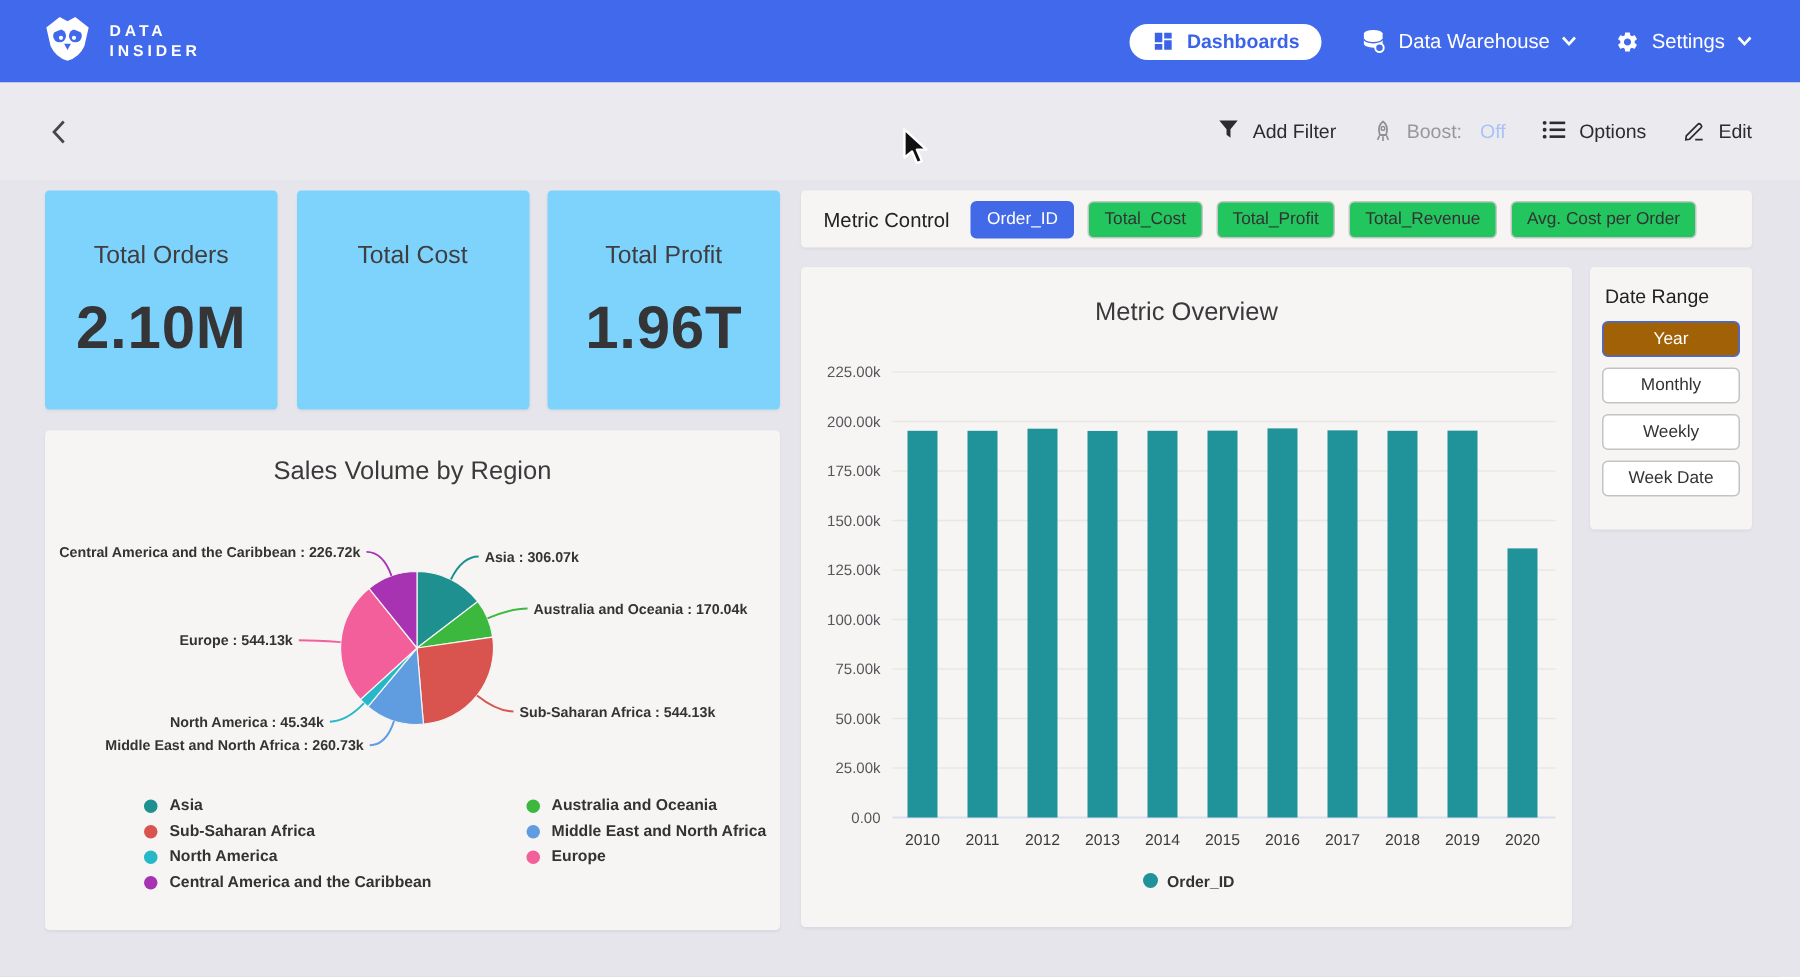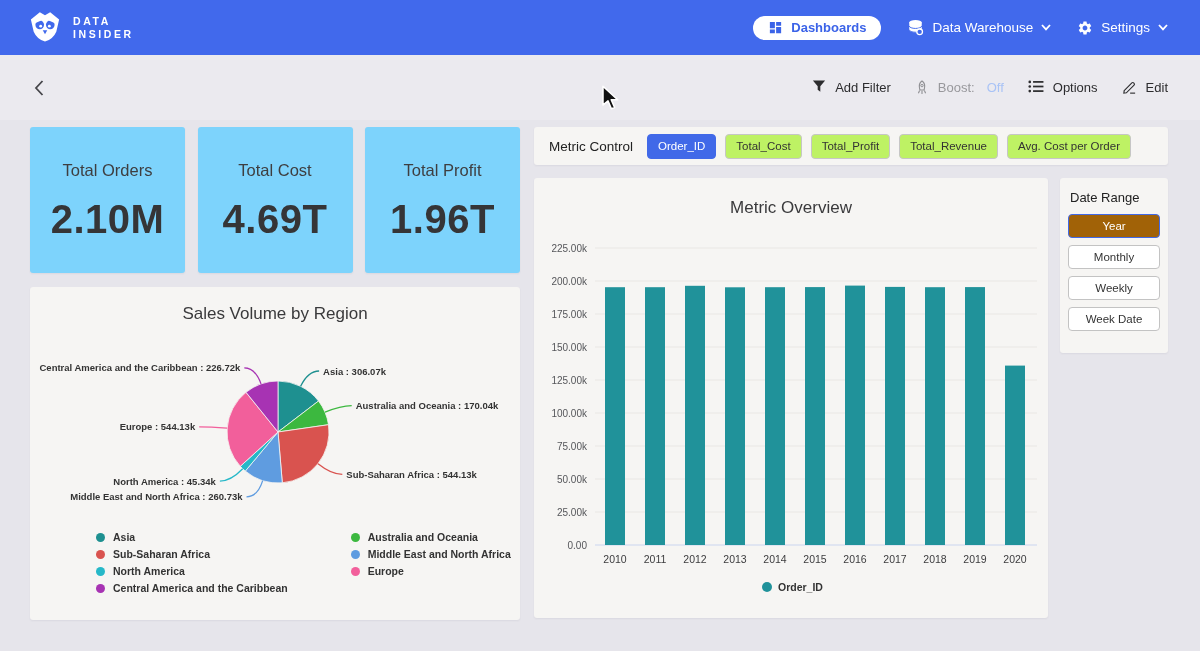--- a/index.html
+++ b/index.html
@@ -37,21 +37,21 @@
              display:flex; justify-content:space-between; }
   .kpi-card { position:relative; width:155px; height:146px; background:#7dd3fc; border-radius:3px;
               box-shadow:0 1px 2px rgba(50,50,80,.07); text-align:center; }
   .kpi-label { margin-top:34px; font-size:16.5px; font-weight:500; color:#3e3e40; }
   .kpi-value { margin-top:17px; font-size:40px; font-weight:600; color:#353537; letter-spacing:.5px; }
 
   
   .metric-bar { left:534px; top:127px; width:634px; height:38px; display:flex; align-items:center;
                 padding:0 15px; gap:10px; }
   .metric-label { font-size:13.5px; font-weight:500; color:#222; margin-right:4px; }
-  .chip { height:25px; padding:0 10px; background:#bef264; border:1px solid #c6c6c6; border-radius:4px;
+  .chip { height:25px; padding:0 10px; background:#22c55e; border:1px solid #c6c6c6; border-radius:4px;
           font-size:11.5px; color:#333; font-family:inherit; cursor:pointer; }
   .chip-active { background:#4169e8; border-color:#4169e8; color:#fff; }
 
   
   .pie-card { left:30px; top:287px; width:490px; height:333px; }
   .chart-title { position:absolute; top:17px; left:0; width:100%; text-align:center;
                  font-size:17px; color:#3a3a3c; }
   .pie-label { font-size:9.5px; font-weight:bold; fill:#333; }
   .pie-legend { position:absolute; top:244px; left:66px; display:flex; gap:63px; }
   .legend-col { display:flex; flex-direction:column; gap:5px; }
@@ -200,21 +200,20 @@
     </div>
   </header>
 
   <div class="kpi-row">
     <div class="kpi-card">
       <div class="kpi-label">Total Orders</div>
       <div class="kpi-value">2.10M</div>
     </div>
     <div class="kpi-card">
       <div class="kpi-label">Total Cost</div>
-      <div class="kpi-value">4.69T</div>
     </div>
     <div class="kpi-card">
       <div class="kpi-label">Total Profit</div>
       <div class="kpi-value">1.96T</div>
     </div>
   </div>
 
   <div class="card metric-bar">
     <span class="metric-label">Metric Control</span>
     <div style="display:flex;gap:9px;align-items:center;">

